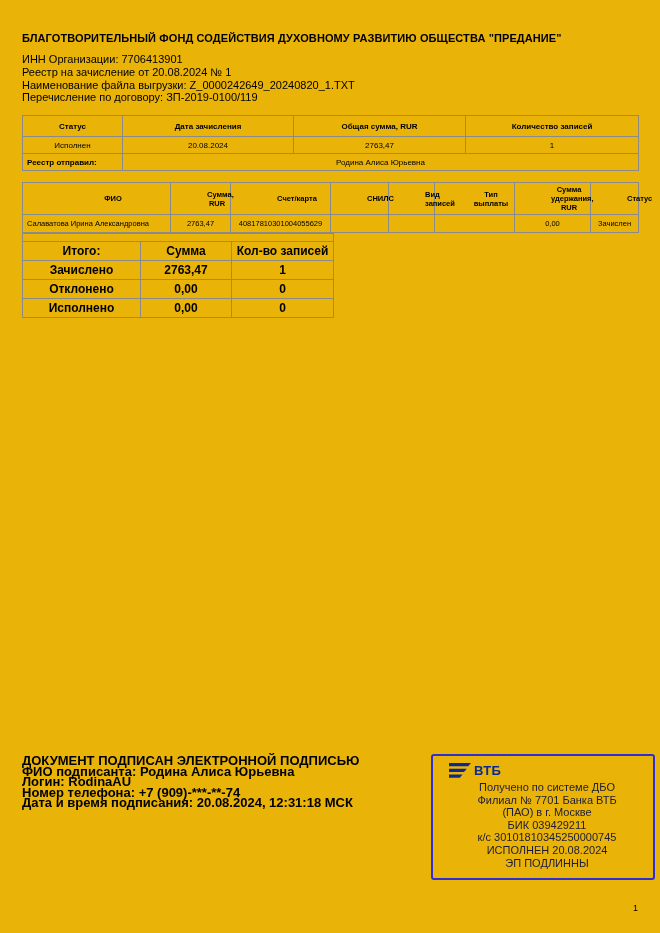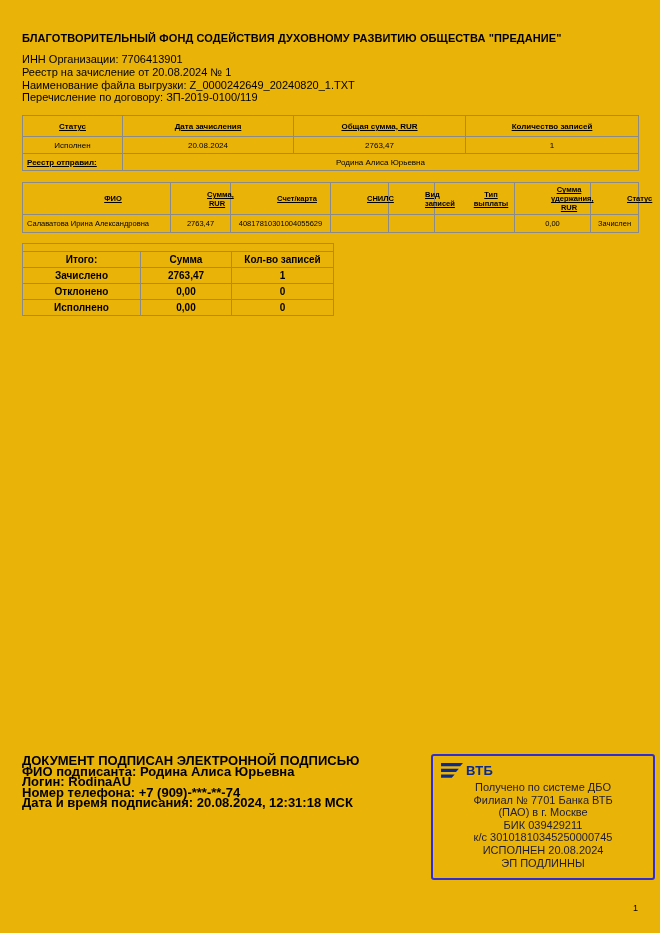--- a/index.html
+++ b/index.html
@@ -12,44 +12,44 @@
     color:#000;
     overflow:hidden;
   }
   .doc-body { padding:32px 22px 0 22px; }
 
   .title { font-size:11px; font-weight:bold; letter-spacing:0.1px; margin-bottom:9px; }
   .info  { font-size:11px; line-height:12.8px; }
 
   table.t { border-collapse:collapse; table-layout:fixed; }
   table.t td { border:1px solid #8a8a8a; padding:2px 3px; text-align:center; vertical-align:middle; }
-  .th { font-weight:bold;text-decoration:underline; }
+  .th { font-weight:bold; }
   .left { text-align:left !important; padding-left:4px !important; }
 
   .t1 { width:616px; margin-top:11px; font-size:8px; }
   .t1 tr.hdr td { height:21px; }
   .t1 tr.val td { height:17px; }
 
   .t2 { width:616px; margin-top:11px; font-size:7.5px; }
   .t2 tr.hdr td { height:29px;padding-left:36px; }
   .t2 tr.val td { height:18px; }
 
-  .t3 { width:311px; margin-top:10px; font-size:10px; font-weight:bold;
+  .t3 { width:311px; margin-top:0; font-size:12px; font-weight:bold;
         border-collapse:separate; border-spacing:0 3px; table-layout:fixed; }
   .t3 td { border:1px solid #8a8a8a; padding:2px 3px; text-align:center; height:15px; }
   .t3 td + td { border-left:none; }
   .t3 tr.spacer td { height:8px; padding:0; }
 
   .signature { position:absolute; left:22px; top:756px; font-size:13px; line-height:10.6px;font-weight:bold; }
 
   .stamp {
     position:absolute; left:431px; top:754px;
     width:224px; height:126px;
     border:2px solid #2e2ed4; border-radius:3px;
-    padding:6px 8px 4px 8px;
+    padding:6px 8px 4px 16px;
   }
   .stamp-logo { display:flex; align-items:center; gap:3px; height:16px; }
   .vtb-text { font-size:13px; font-weight:bold; color:#0b2a8d; letter-spacing:0.3px; }
   .stamp-lines { margin-top:3px; text-align:center; font-size:11px; line-height:12.6px; color:#1c1c3a; }
 
   .page-num { position:absolute; right:22px; top:903px; font-size:9px; }
 </style>
 </head>
 <body>
 

